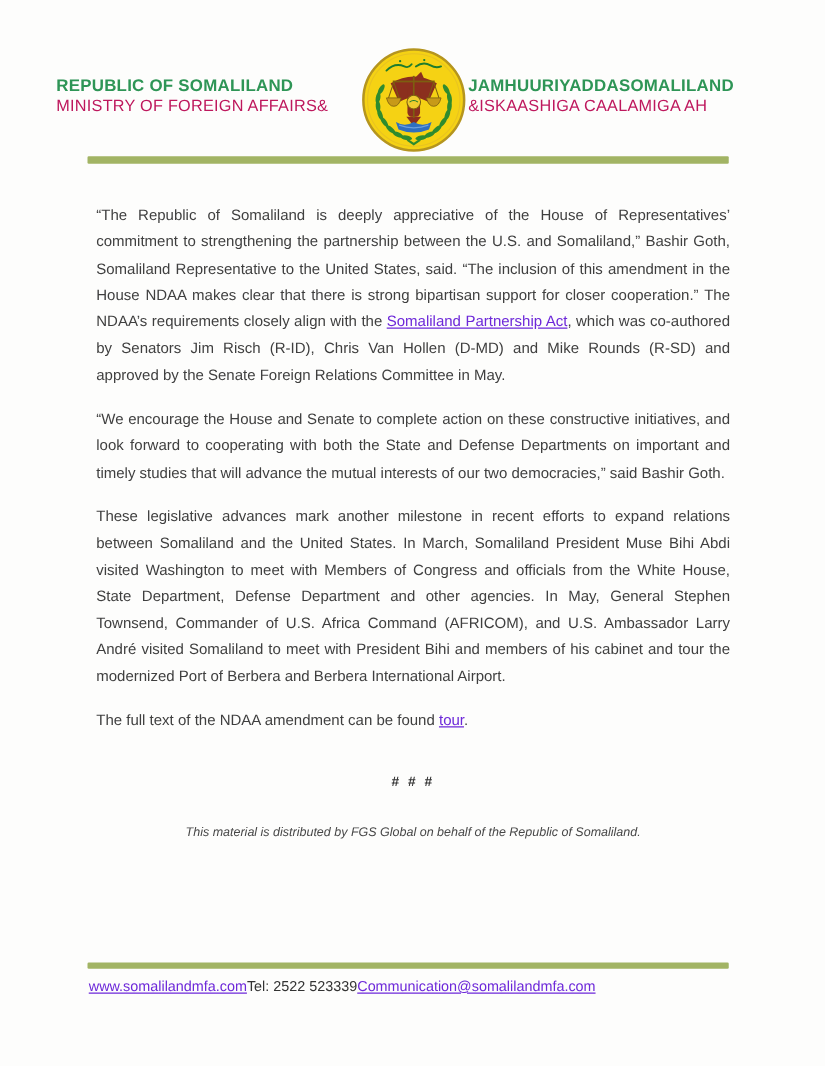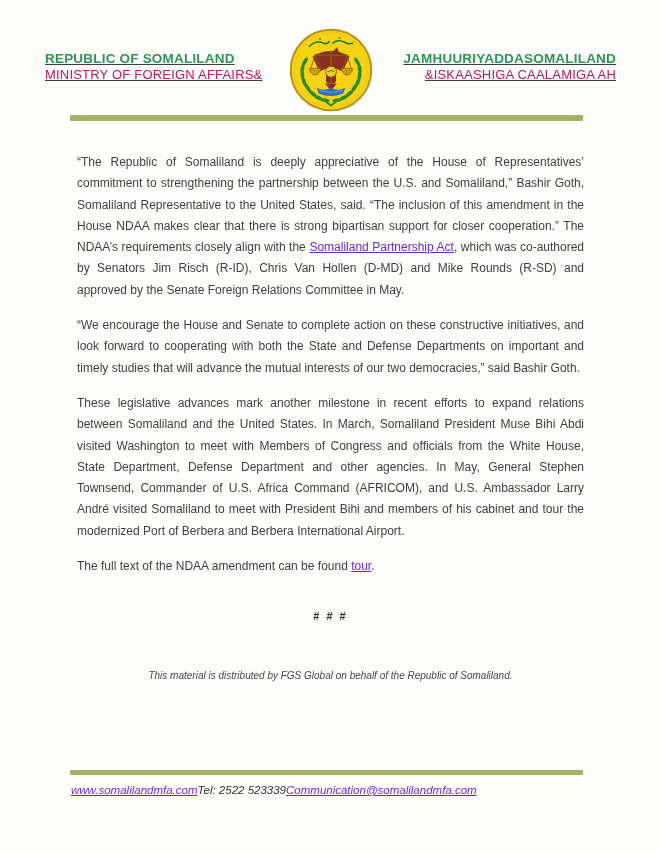--- a/index.html
+++ b/index.html
@@ -12,26 +12,25 @@
     background: #fdfdfc;
     overflow: hidden;
     color: #3f3f3f;
   }
 
   
   .letterhead {
     display: grid;
     grid-template-columns: 1fr auto 1fr;
     align-items: start;
-    padding: 28px 44px 0 45px;
-    text-decoration: underline;
+    padding: 38px 44px 0 45px;
   }
   .lh-block { margin-top: 23px; line-height: 16px; }
   .lh-left  { text-align: left; }
-  .lh-right { text-align: right; }
+  .lh-right { }
   .lh-line1 {
     color: #2e9556;
     font-weight: bold;
     font-size: 13.5px;
     letter-spacing: 0.2px;
   }
   .lh-line2, .lh-line3 {
     color: #be185d;
     font-size: 13px;
     letter-spacing: 0.2px;
@@ -71,40 +70,39 @@
     letter-spacing: 2px;
     color: #333333;
   }
 
   .footnote {
     text-align: center;
     font-style: italic;
     font-size: 10px;
     color: #474747;
   }
-  .footnote-1 { margin-top: 48px; }
+  .footnote-1 { margin-top: 29px; }
   .footnote-2 { margin-top: 16px; }
 
   
   .page-footer {
     position: absolute;
     left: 0; right: 0;
     top: 770px;
   }
   .footer-rule {
     height: 5px;
     background: #a2b464;
     margin: 0 77px 0 70px;
     border-radius: 1px;
   }
   .contact-line {
     margin: 9px 0 0 71px;
     font-size: 11.5px;
     color: #333333;
-    font-style: italic;
   }
 </style>
 </head>
 <body>
 
 <div class="page">
 
   <header class="letterhead">
     <div class="lh-block lh-left">
       <div class="lh-line1">REPUBLIC OF SOMALILAND</div>

